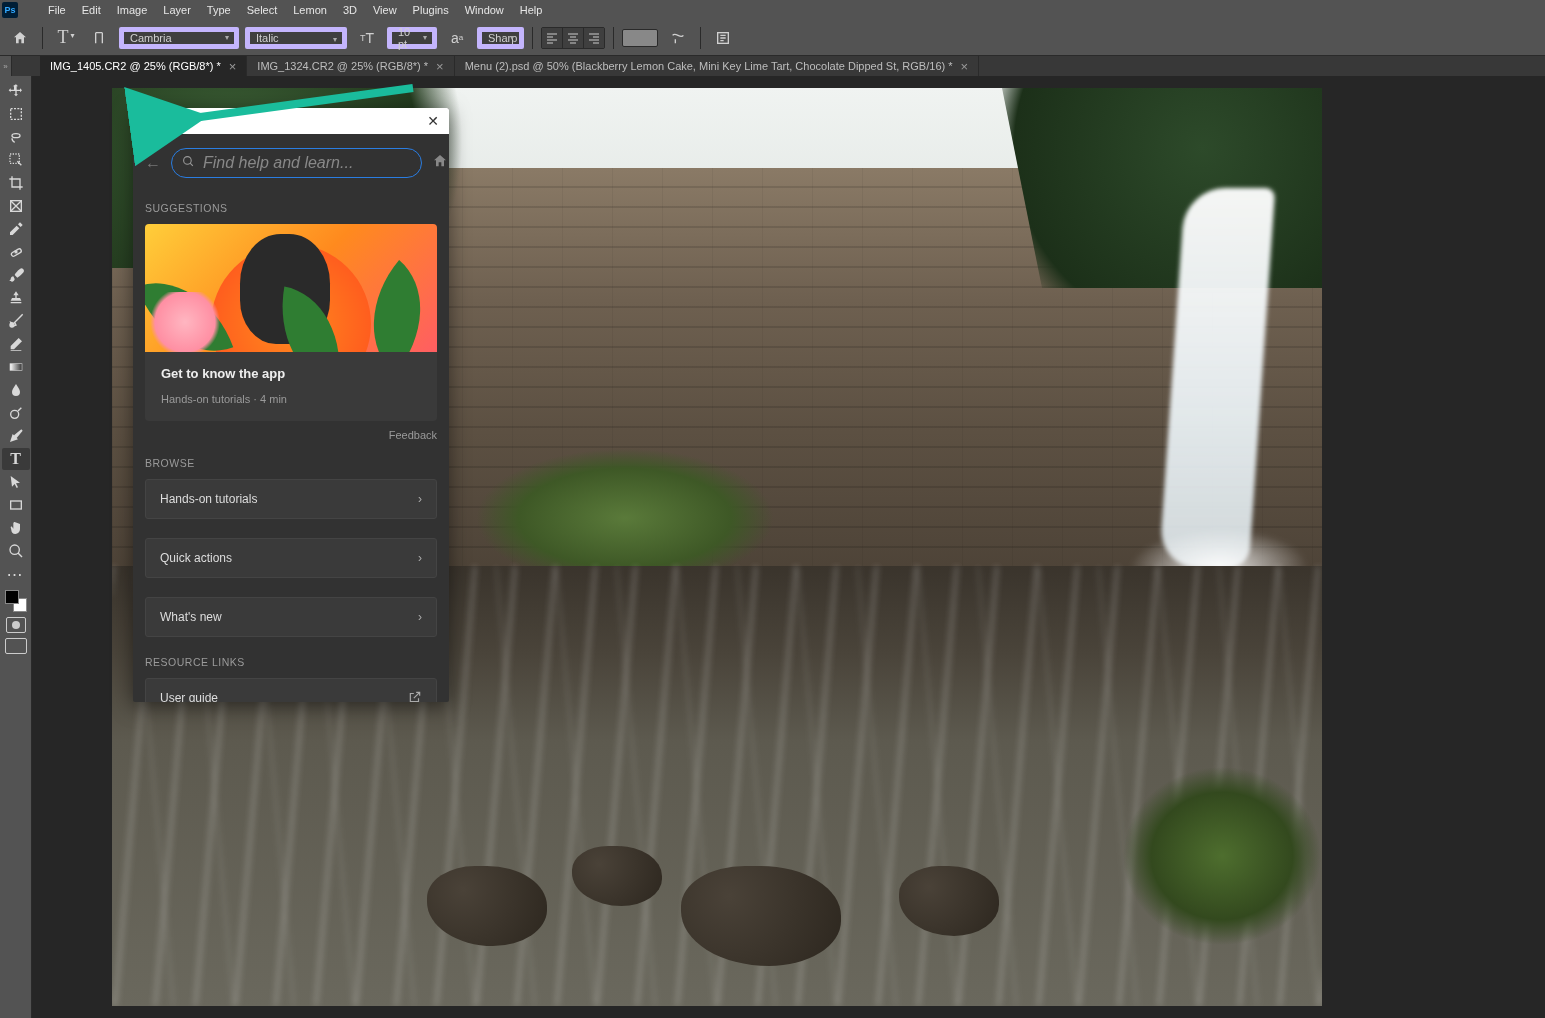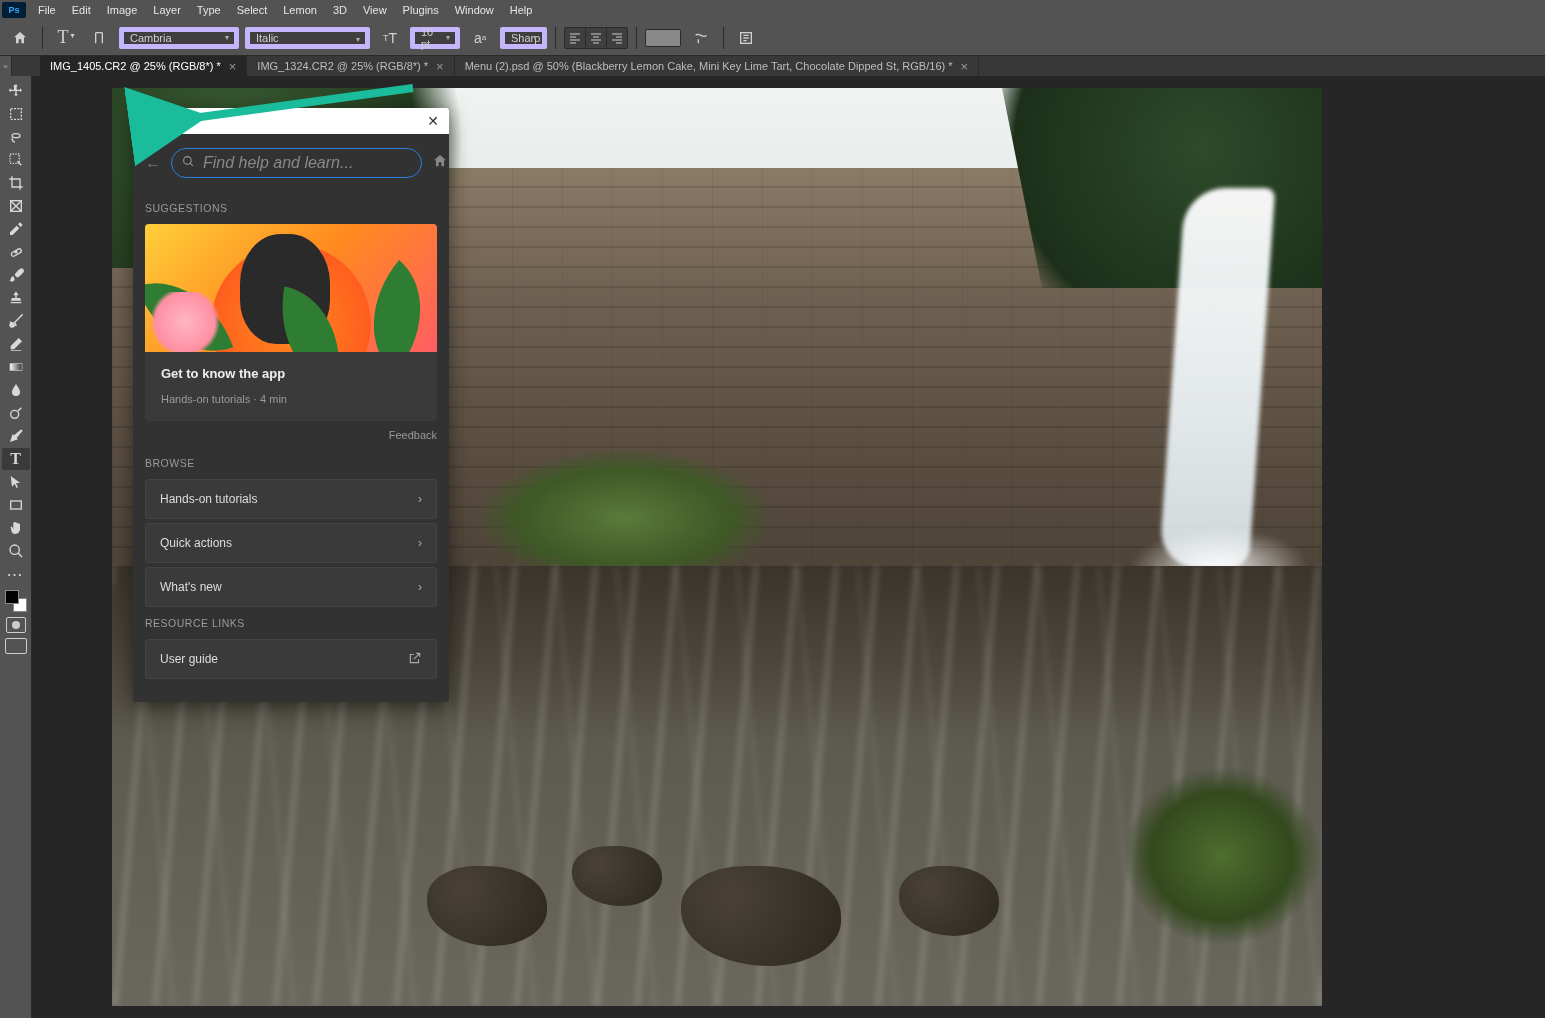--- a/index.html
+++ b/index.html
@@ -1,31 +1,31 @@
 <!DOCTYPE html>
 <html><head>
 <meta charset="utf-8">
 <style>
 * { margin: 0; padding: 0; box-sizing: border-box; font-family: "Segoe UI", Tahoma, sans-serif; }
 body { width: 1545px; height: 1018px; background: #535353; overflow: hidden; position: relative; }
 
 
 .menubar { height: 20px; background: #535353; display: flex; align-items: center; padding-left: 2px; font-size: 11px; color: #e6e6e6; }
-.menubar .ps-icon { width: 24px; height: 16px; background: #001e36; color: #31a8ff; display: flex; align-items: center; justify-content: center; font-size: 9px; font-weight: bold; margin-right: 4px; border-radius: 2px; }
+.menubar .ps-icon { width: 16px; height: 16px; background: #001e36; color: #31a8ff; display: flex; align-items: center; justify-content: center; font-size: 9px; font-weight: bold; margin-right: 22px; border-radius: 2px; }
 .menubar .menu-item { padding: 2px 8px; cursor: pointer; }
 
 
 .optionsbar { height: 36px; background: #535353; display: flex; align-items: center; padding: 0 6px; gap: 6px; border-bottom: 1px solid #2a2a2a; }
 .home-btn { width: 28px; height: 28px; display: flex; align-items: center; justify-content: center; color: #d0d0d0; }
 .tool-indicator { width: 28px; height: 28px; display: flex; align-items: center; justify-content: center; color: #d0d0d0; font-family: Georgia, serif; font-size: 18px; }
 .opt-icon { width: 28px; height: 28px; display: flex; align-items: center; justify-content: center; color: #d0d0d0; font-size: 14px; }
 .dropdown { background: #3f3f3f; border: 5px solid #c4b5fd; color: #d0d0d0; height: 22px; font-size: 11px; padding: 0 18px 0 6px; position: relative; display: flex; align-items: center; border-radius: 2px; }
 .dropdown::after { content: "▾"; position: absolute; right: 5px; font-size: 8px; color: #aaa; }
 .dd-font { width: 120px; }
-.dd-style { width: 125px; align-items: flex-end; }
+.dd-style { width: 102px; align-items: flex-end; }
 .dd-size { width: 50px; }
 .dd-aa { width: 47px; }
 .sep { width: 1px; height: 22px; background: #2a2a2a; margin: 0 2px; }
 .align-group { display: flex; gap: 1px; background: #2a2a2a; border: 1px solid #2a2a2a; border-radius: 2px; }
 .align-btn { width: 20px; height: 20px; background: #3f3f3f; display: flex; align-items: center; justify-content: center; color: #ccc; }
 .align-btn svg { width: 12px; height: 12px; }
 .color-swatch { width: 36px; height: 18px; background: #888; border: 1px solid #2a2a2a; border-radius: 2px; }
 
 
 .tabbar-row { display: flex; }
@@ -98,21 +98,21 @@
 .sugg-img .face { position:absolute; width:90px; height:110px; left:48%; top:10px; transform:translateX(-50%); background:#2a2a2a; border-radius:45% 45% 40% 40%; }
 .sugg-img .leaf { position:absolute; width:70px; height:90px; background:#2f7d32; border-radius:0 100% 0 100%; }
 .l1{left:5px;bottom:-10px;transform:rotate(-20deg);}
 .l2{right:5px;bottom:-10px;transform:rotate(40deg);}
 .l3{left:45%;bottom:-30px;transform:rotate(10deg);}
 .sugg-img .flower{position:absolute;left:0;bottom:0;width:80px;height:60px;background:radial-gradient(circle,#ffb6c1 0%, #ff8fa3 60%, transparent 70%);}
 .sugg-text { padding: 14px 16px 16px; }
 .sugg-title { color: #eee; font-size: 13px; font-weight: 600; margin-bottom: 12px; }
 .sugg-sub { color: #9a9a9a; font-size: 11px; }
 .feedback { text-align: right; color: #9a9a9a; font-size: 11px; margin-bottom: 16px; }
-.browse-item { background: #3a3a3a; border: 1px solid #444; border-radius: 3px; height: 40px; display: flex; align-items: center; justify-content: space-between; padding: 0 14px; color: #ddd; font-size: 12px; margin-bottom: 4px; cursor: pointer; }
+.browse-item { background: #3a3a3a; border: 1px solid #444; border-radius: 3px; height: 40px; display: flex; align-items: center; justify-content: space-between; padding: 0 14px; color: #ddd; font-size: 12px; margin-bottom: 19px; cursor: pointer; }
 .browse-item .chev { color: #aaa; }
 .ext-icon { width:14px; height:14px; }
 
 
 .arrow-annot { position: absolute; left: 183px; top: 88px; pointer-events: none; }
 .arrow-annot svg { overflow: visible; }
 
 </style>
 </head>
 <body>

